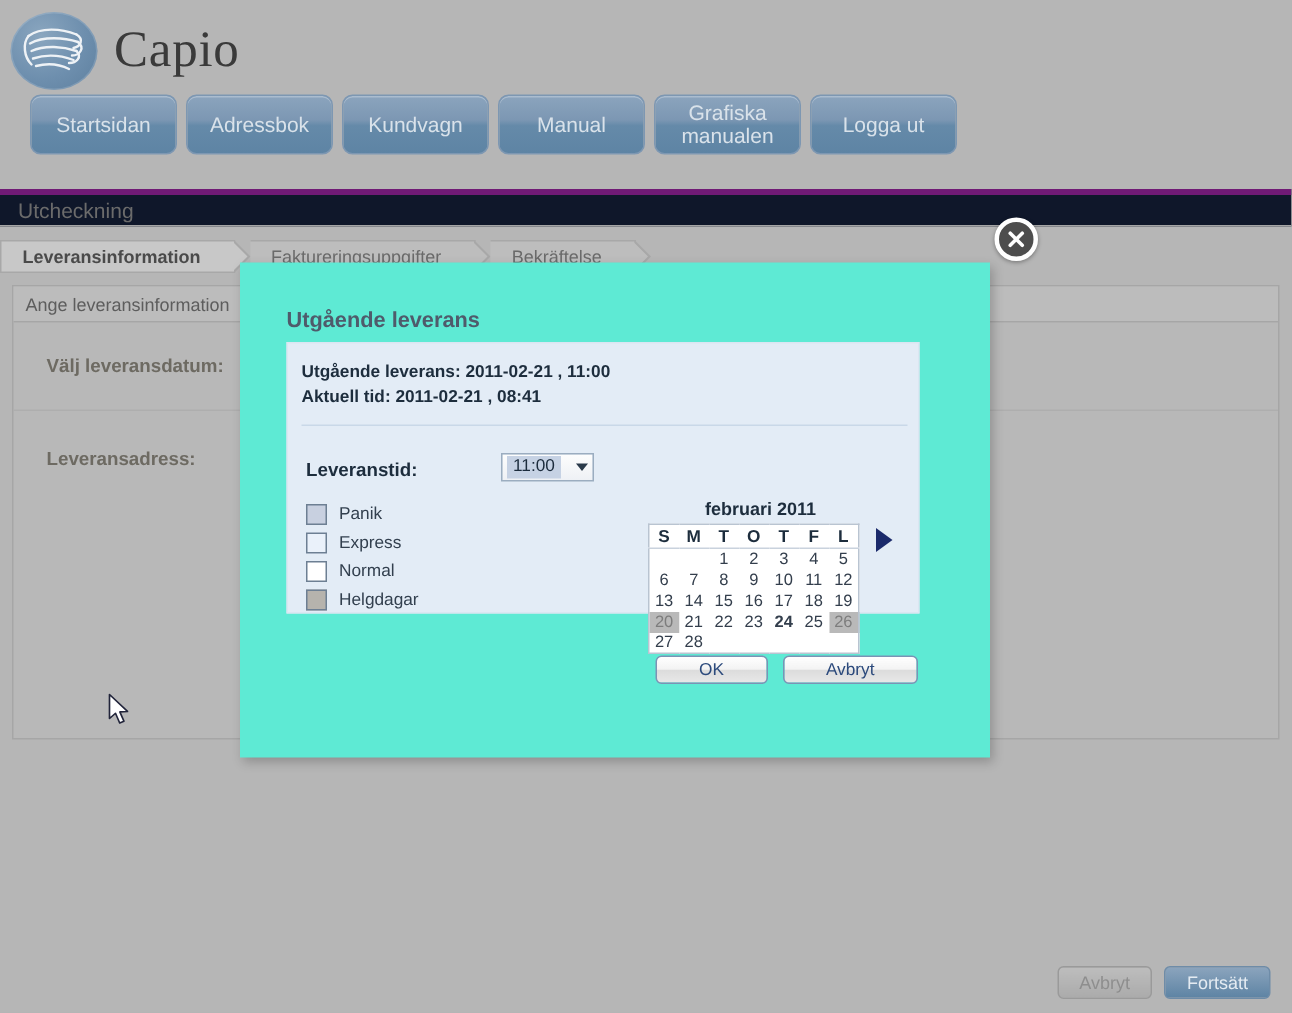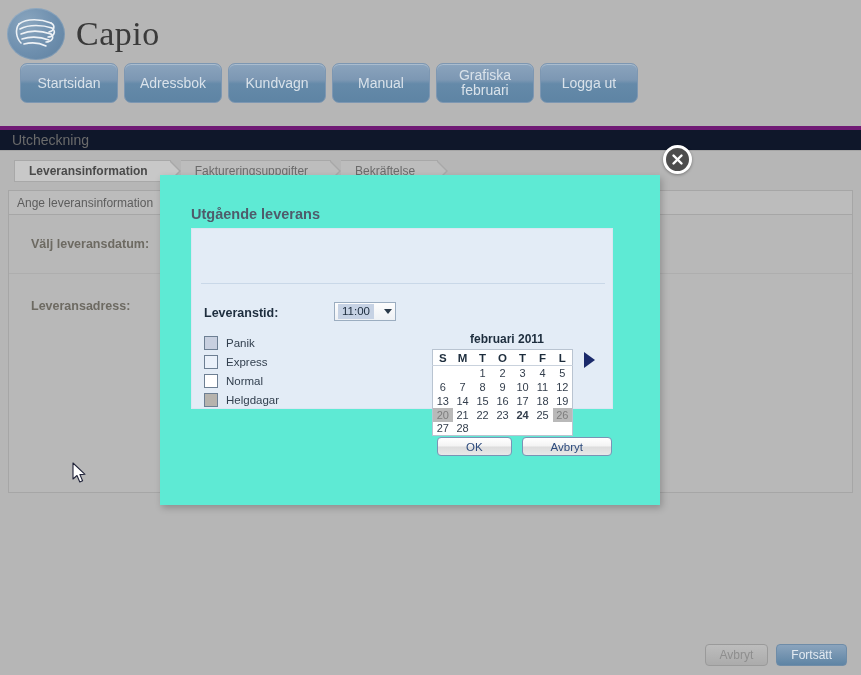--- a/index.html
+++ b/index.html
@@ -73,21 +73,21 @@
     display: flex; align-items: center;
   }
   .step {
     position: relative; height: 22px; display: flex; align-items: center;
     padding: 0 22px 0 14px; font-size: 12px; color: #6a6a6a;
     background: #bdbdbd;
     border: 1px solid #a8a8a8; border-left: none;
     margin-right: 10px;
     cursor: pointer;
   }
-  .step:first-child { margin-left: 14px; border-left: 1px solid #a8a8a8; }
+  .step:first-child { margin-left: 0; border-left: 1px solid #a8a8a8; }
   .step.active { background: #c8c8c8; color: #4a4a4a; font-weight: bold; }
   .step::after {
     content: ""; position: absolute; right: -11px; top: -1px;
     width: 0; height: 0;
     border-top: 11px solid transparent;
     border-bottom: 11px solid transparent;
     border-left: 11px solid #a8a8a8;
   }
   .step::before {
     content: ""; position: absolute; right: -9px; top: 0;
@@ -284,21 +284,21 @@
     </div>
 
     <div class="navbar">
       <div class="nav-btn">Startsidan</div>
       <div class="nav-btn">Adressbok</div>
       <div class="nav-btn">Kundvagn</div>
       <div class="nav-btn">Manual</div>
       <div class="nav-btn two-line">
         <div>
           <div>Grafiska</div>
-          <div>februari</div>
+          <div>manualen</div>
         </div>
       </div>
       <div class="nav-btn">Logga ut</div>
     </div>
   </div>
 
   <div class="title-band">
     <span>Utcheckning</span>
   </div>
 
@@ -335,20 +335,24 @@
         <line x1="3.5" y1="3.5" x2="11.5" y2="11.5"></line>
         <line x1="11.5" y1="3.5" x2="3.5" y2="11.5"></line>
       </g>
     </svg>
   </div>
 
   <div class="dialog">
     <div class="dialog-title">Utgående leverans</div>
 
     <div class="dialog-box">
+      <div class="info-lines">
+        <div>Utgående leverans: 2011-02-21 , 11:00</div>
+        <div>Aktuell tid: 2011-02-21 , 08:41</div>
+      </div>
       <div class="divider"></div>
 
       <div class="lbl-leveranstid">Leveranstid:</div>
 
       <div class="time-select">
         <span class="val">11:00</span>
         <span class="caret"></span>
       </div>
 
       <div class="legend">

